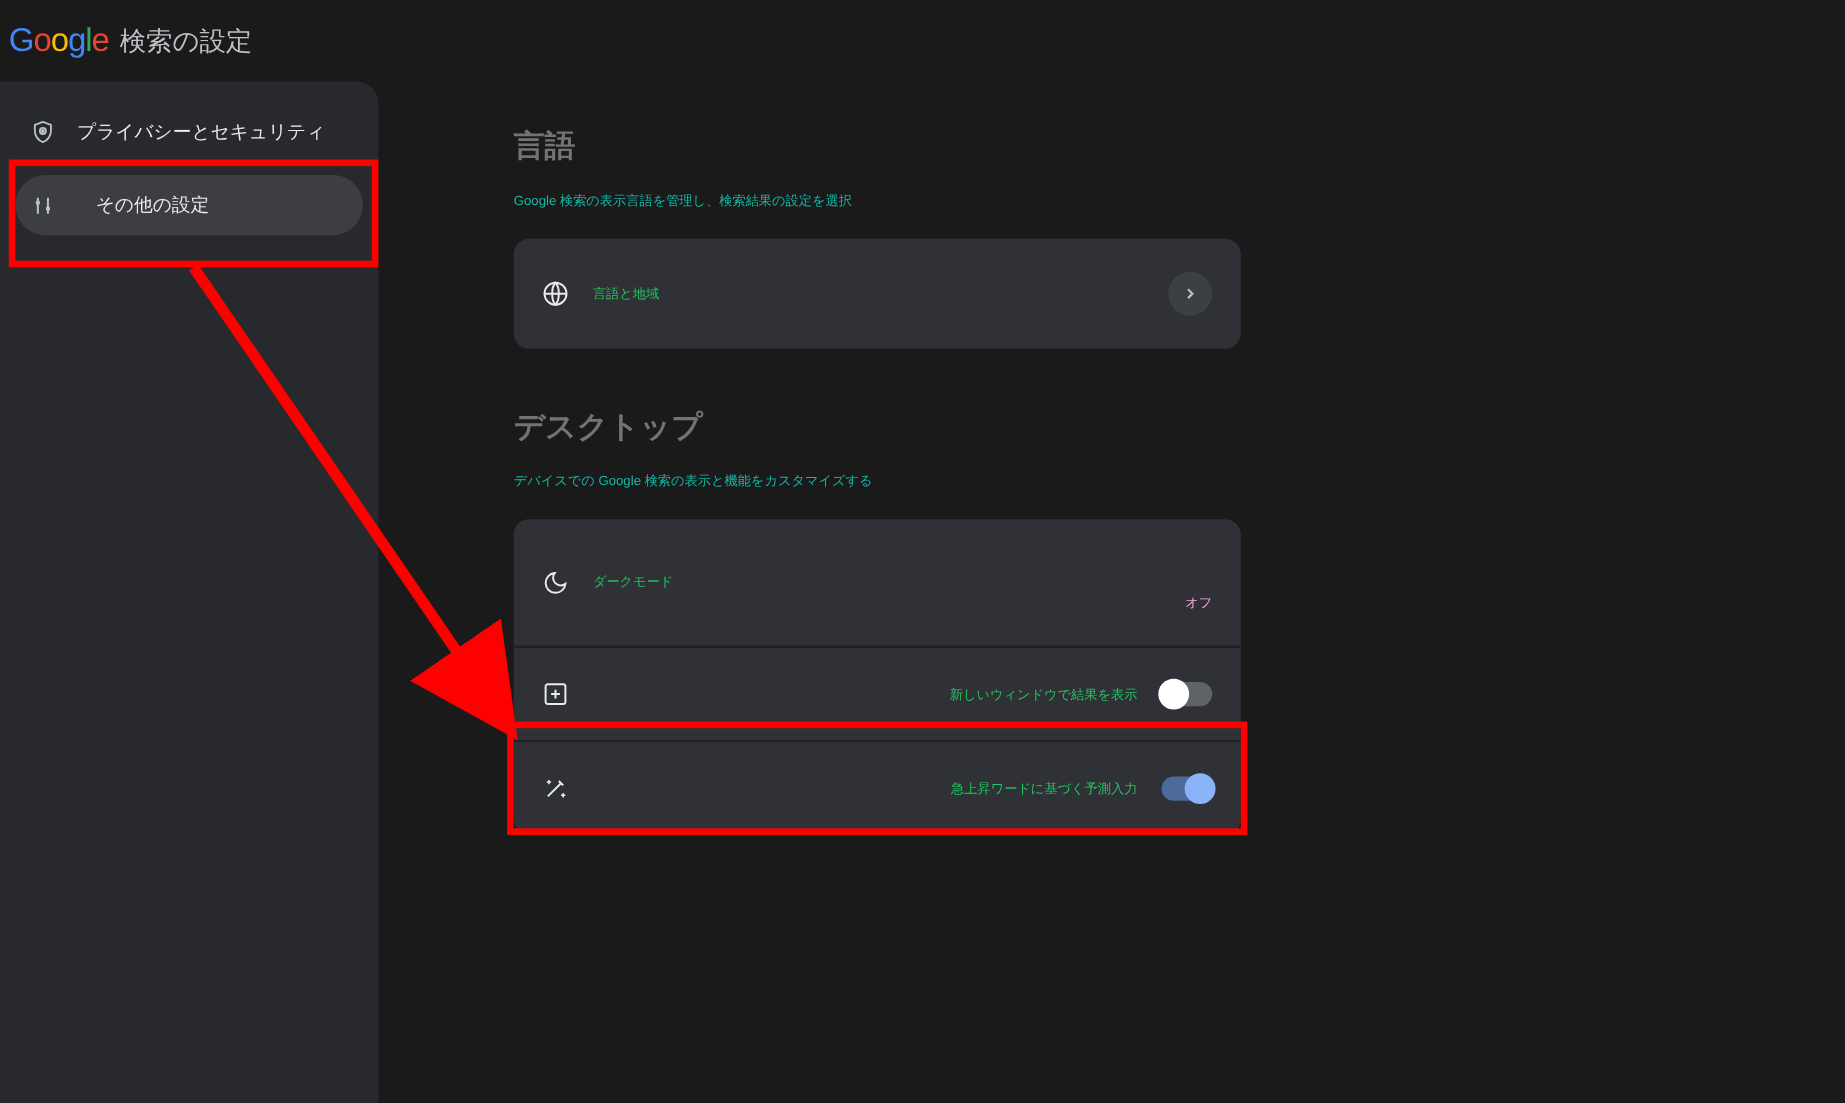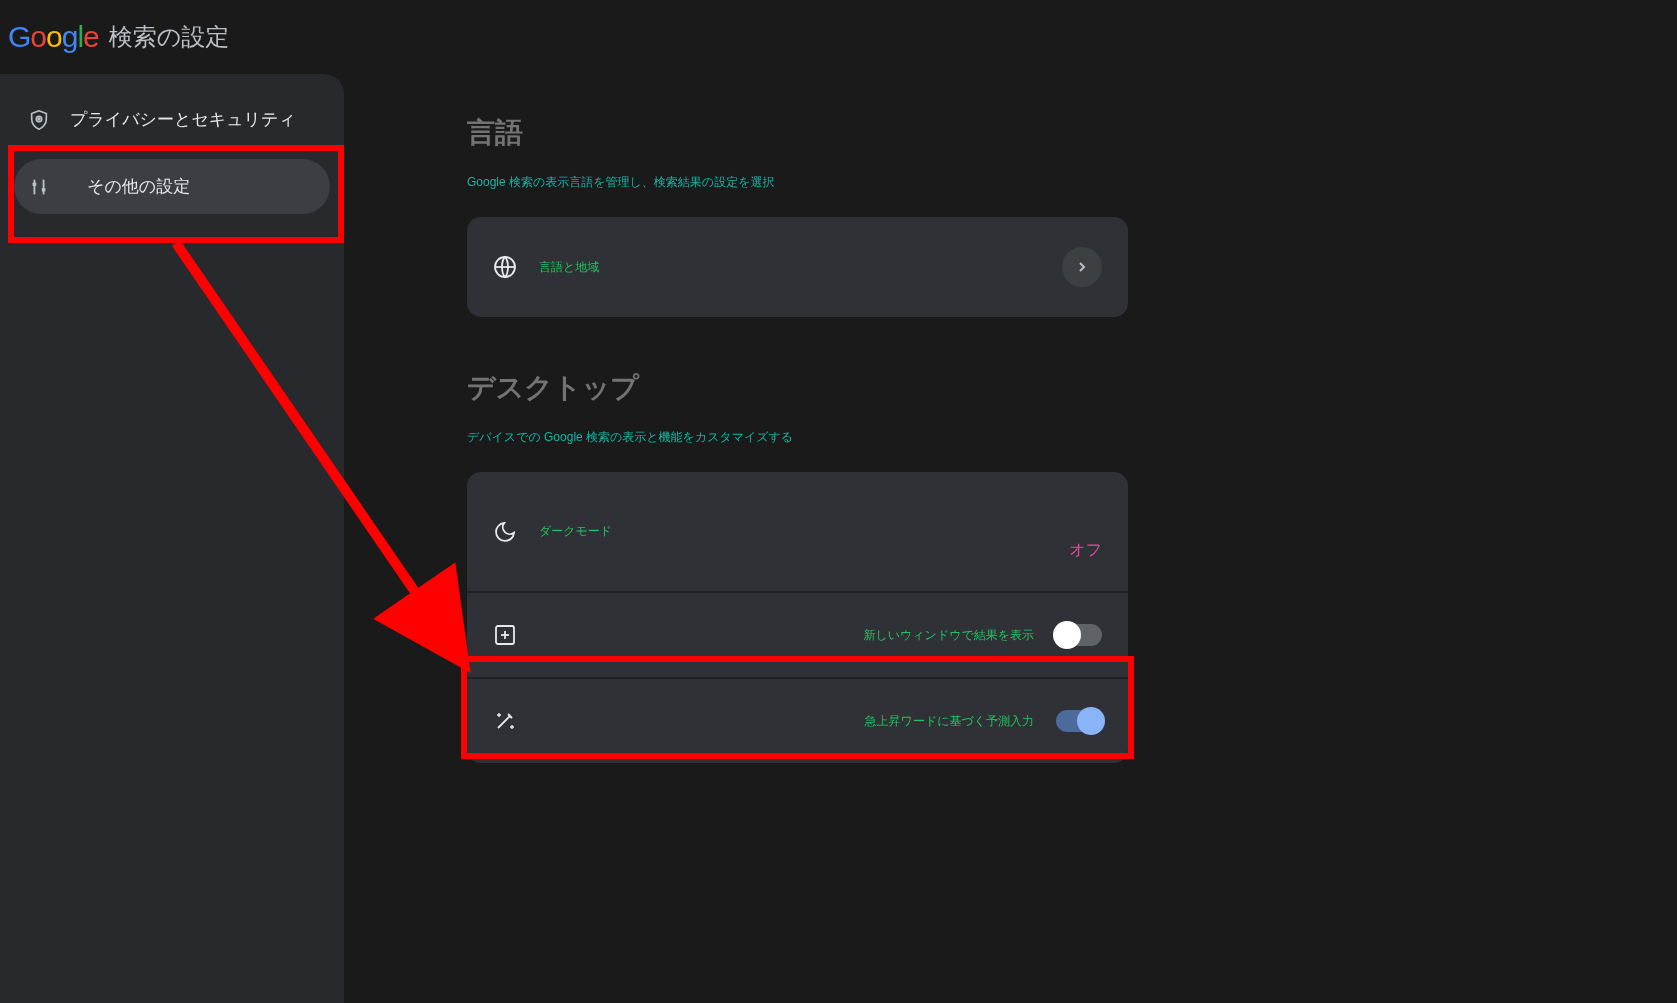--- a/index.html
+++ b/index.html
@@ -121,22 +121,22 @@
       align-items: center;
       justify-content: center;
       color: #e8eaed;
     }
     .card-row-label {
       flex: 1;
       font-size: 12px;
       color: #22c55e;
     }
     .card-row-value {
-      font-size: 16px;
-      color: #ec4899;
+      font-size: 12px;
+      color: #f9a8d4;
       margin-top: 38px;
     }
     .chevron-btn {
       width: 40px;
       height: 40px;
       border-radius: 50%;
       background: #3c4043;
       display: flex;
       align-items: center;
       justify-content: center;

